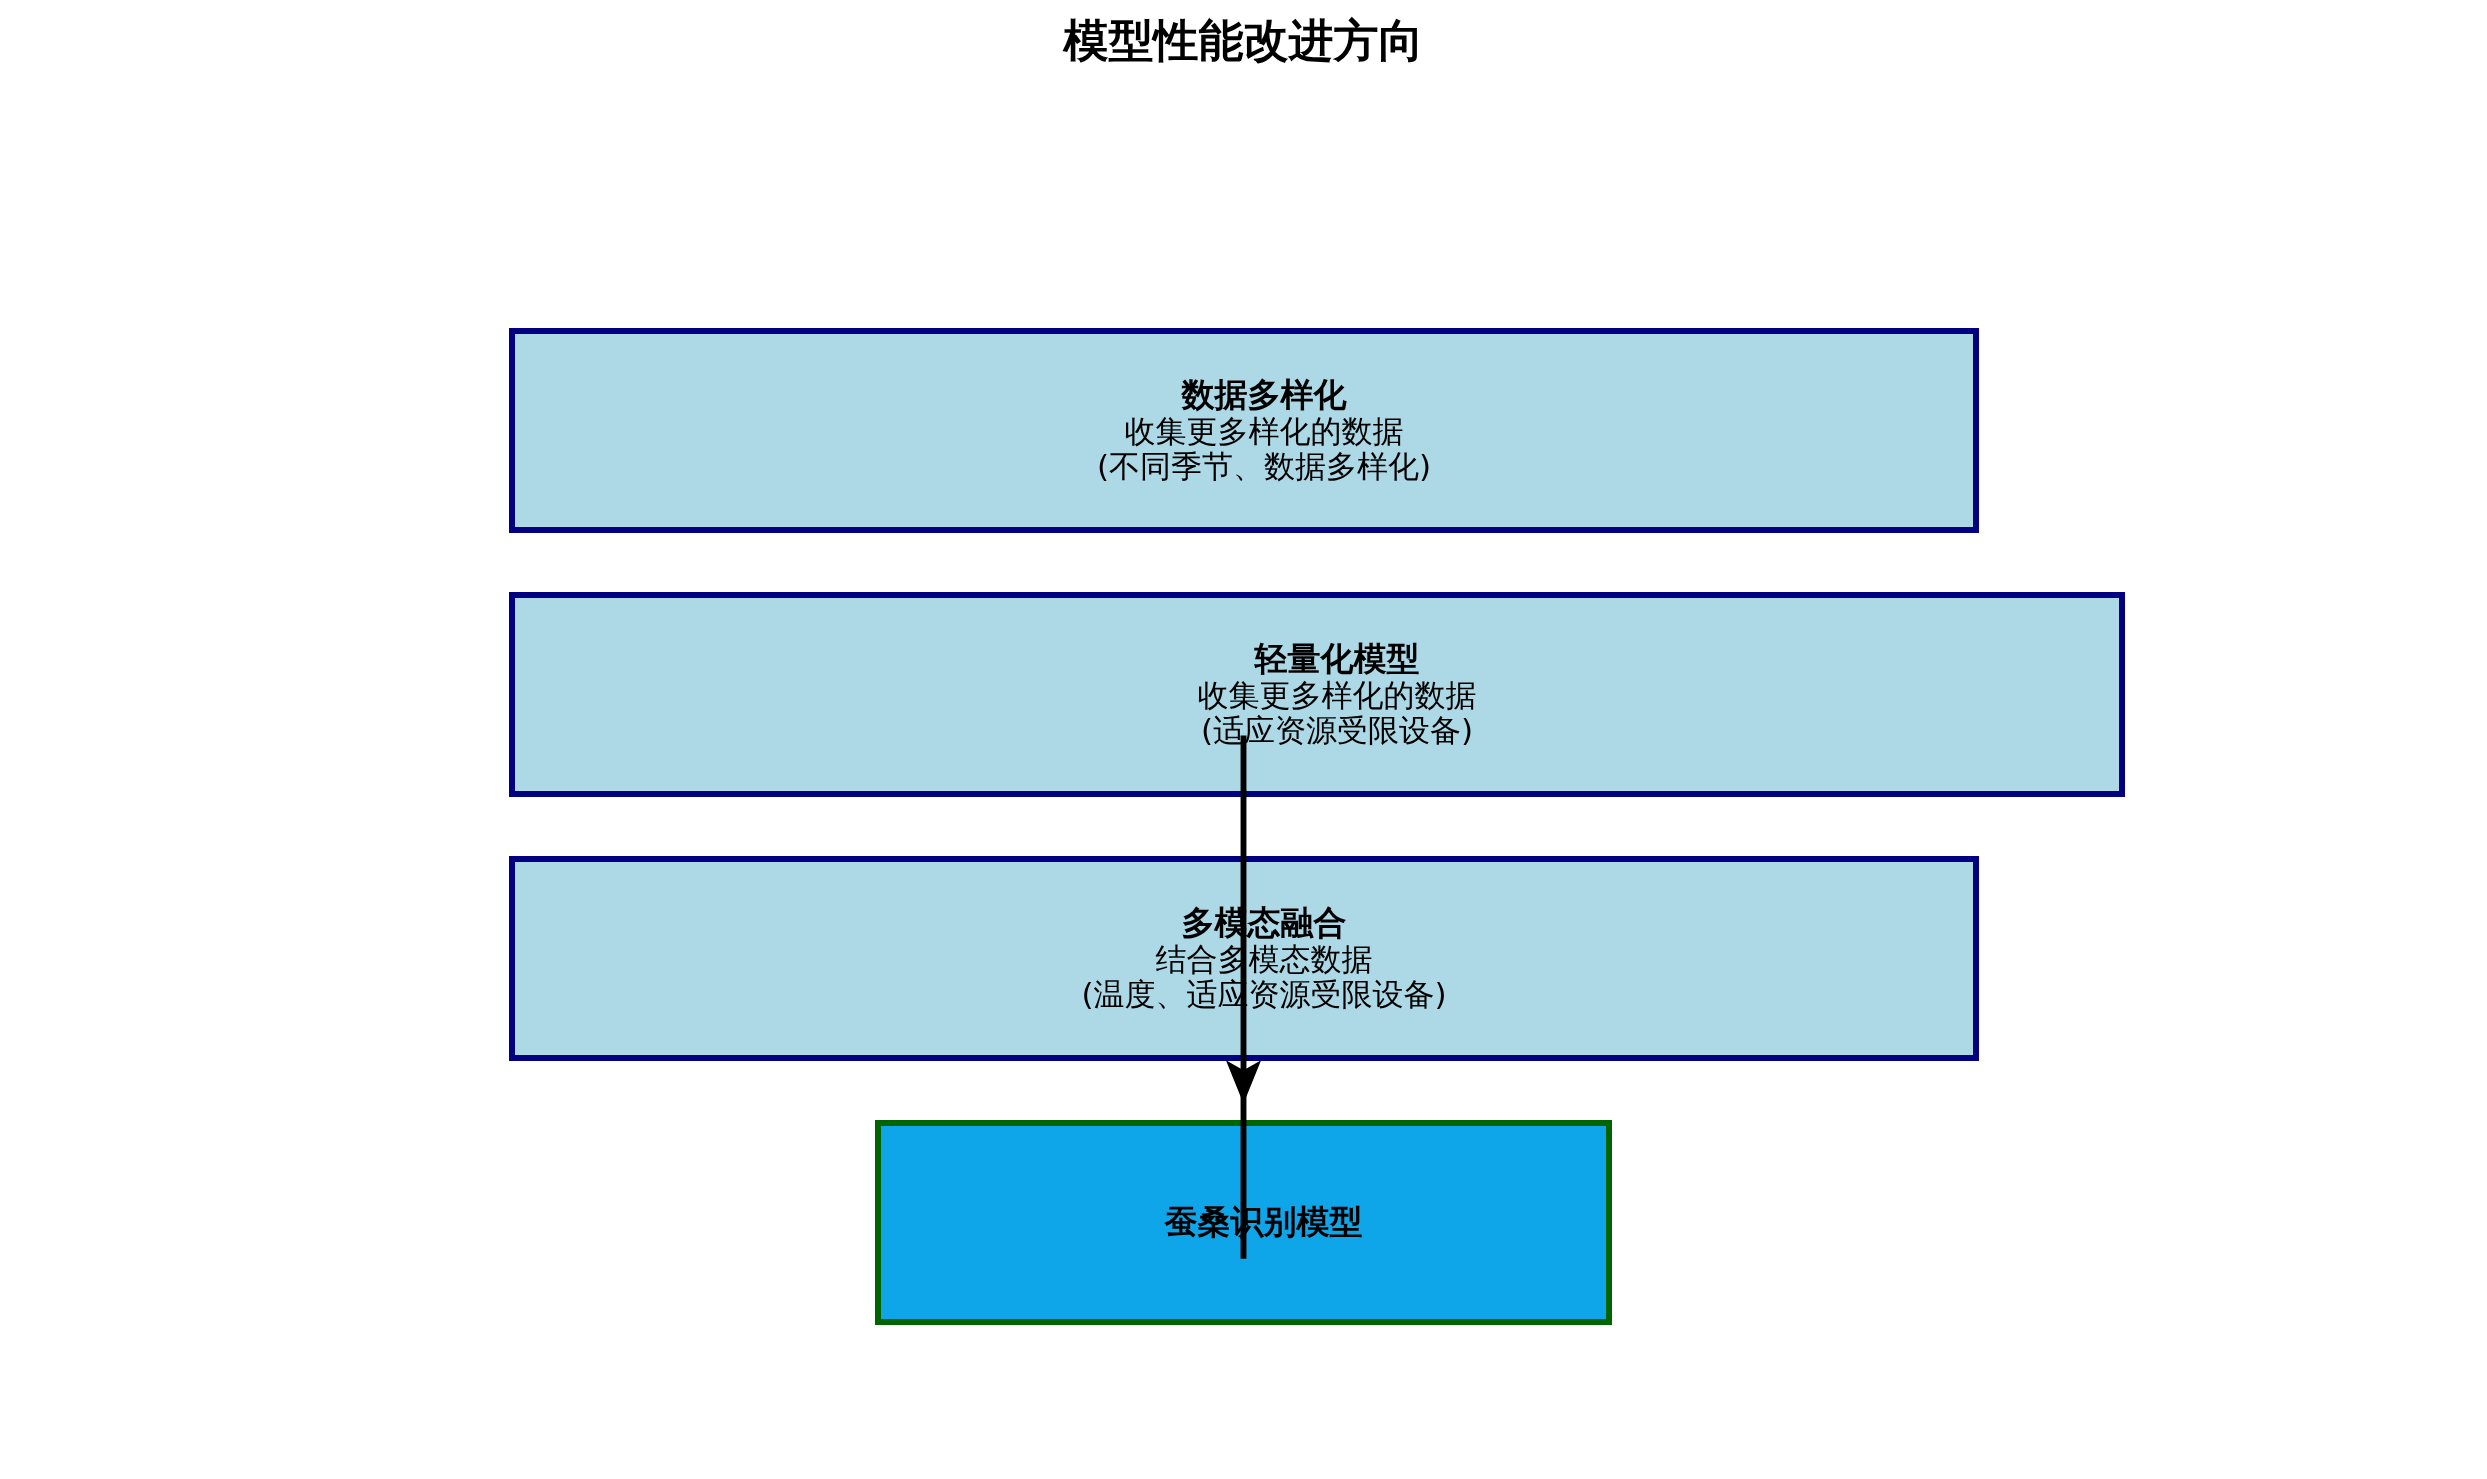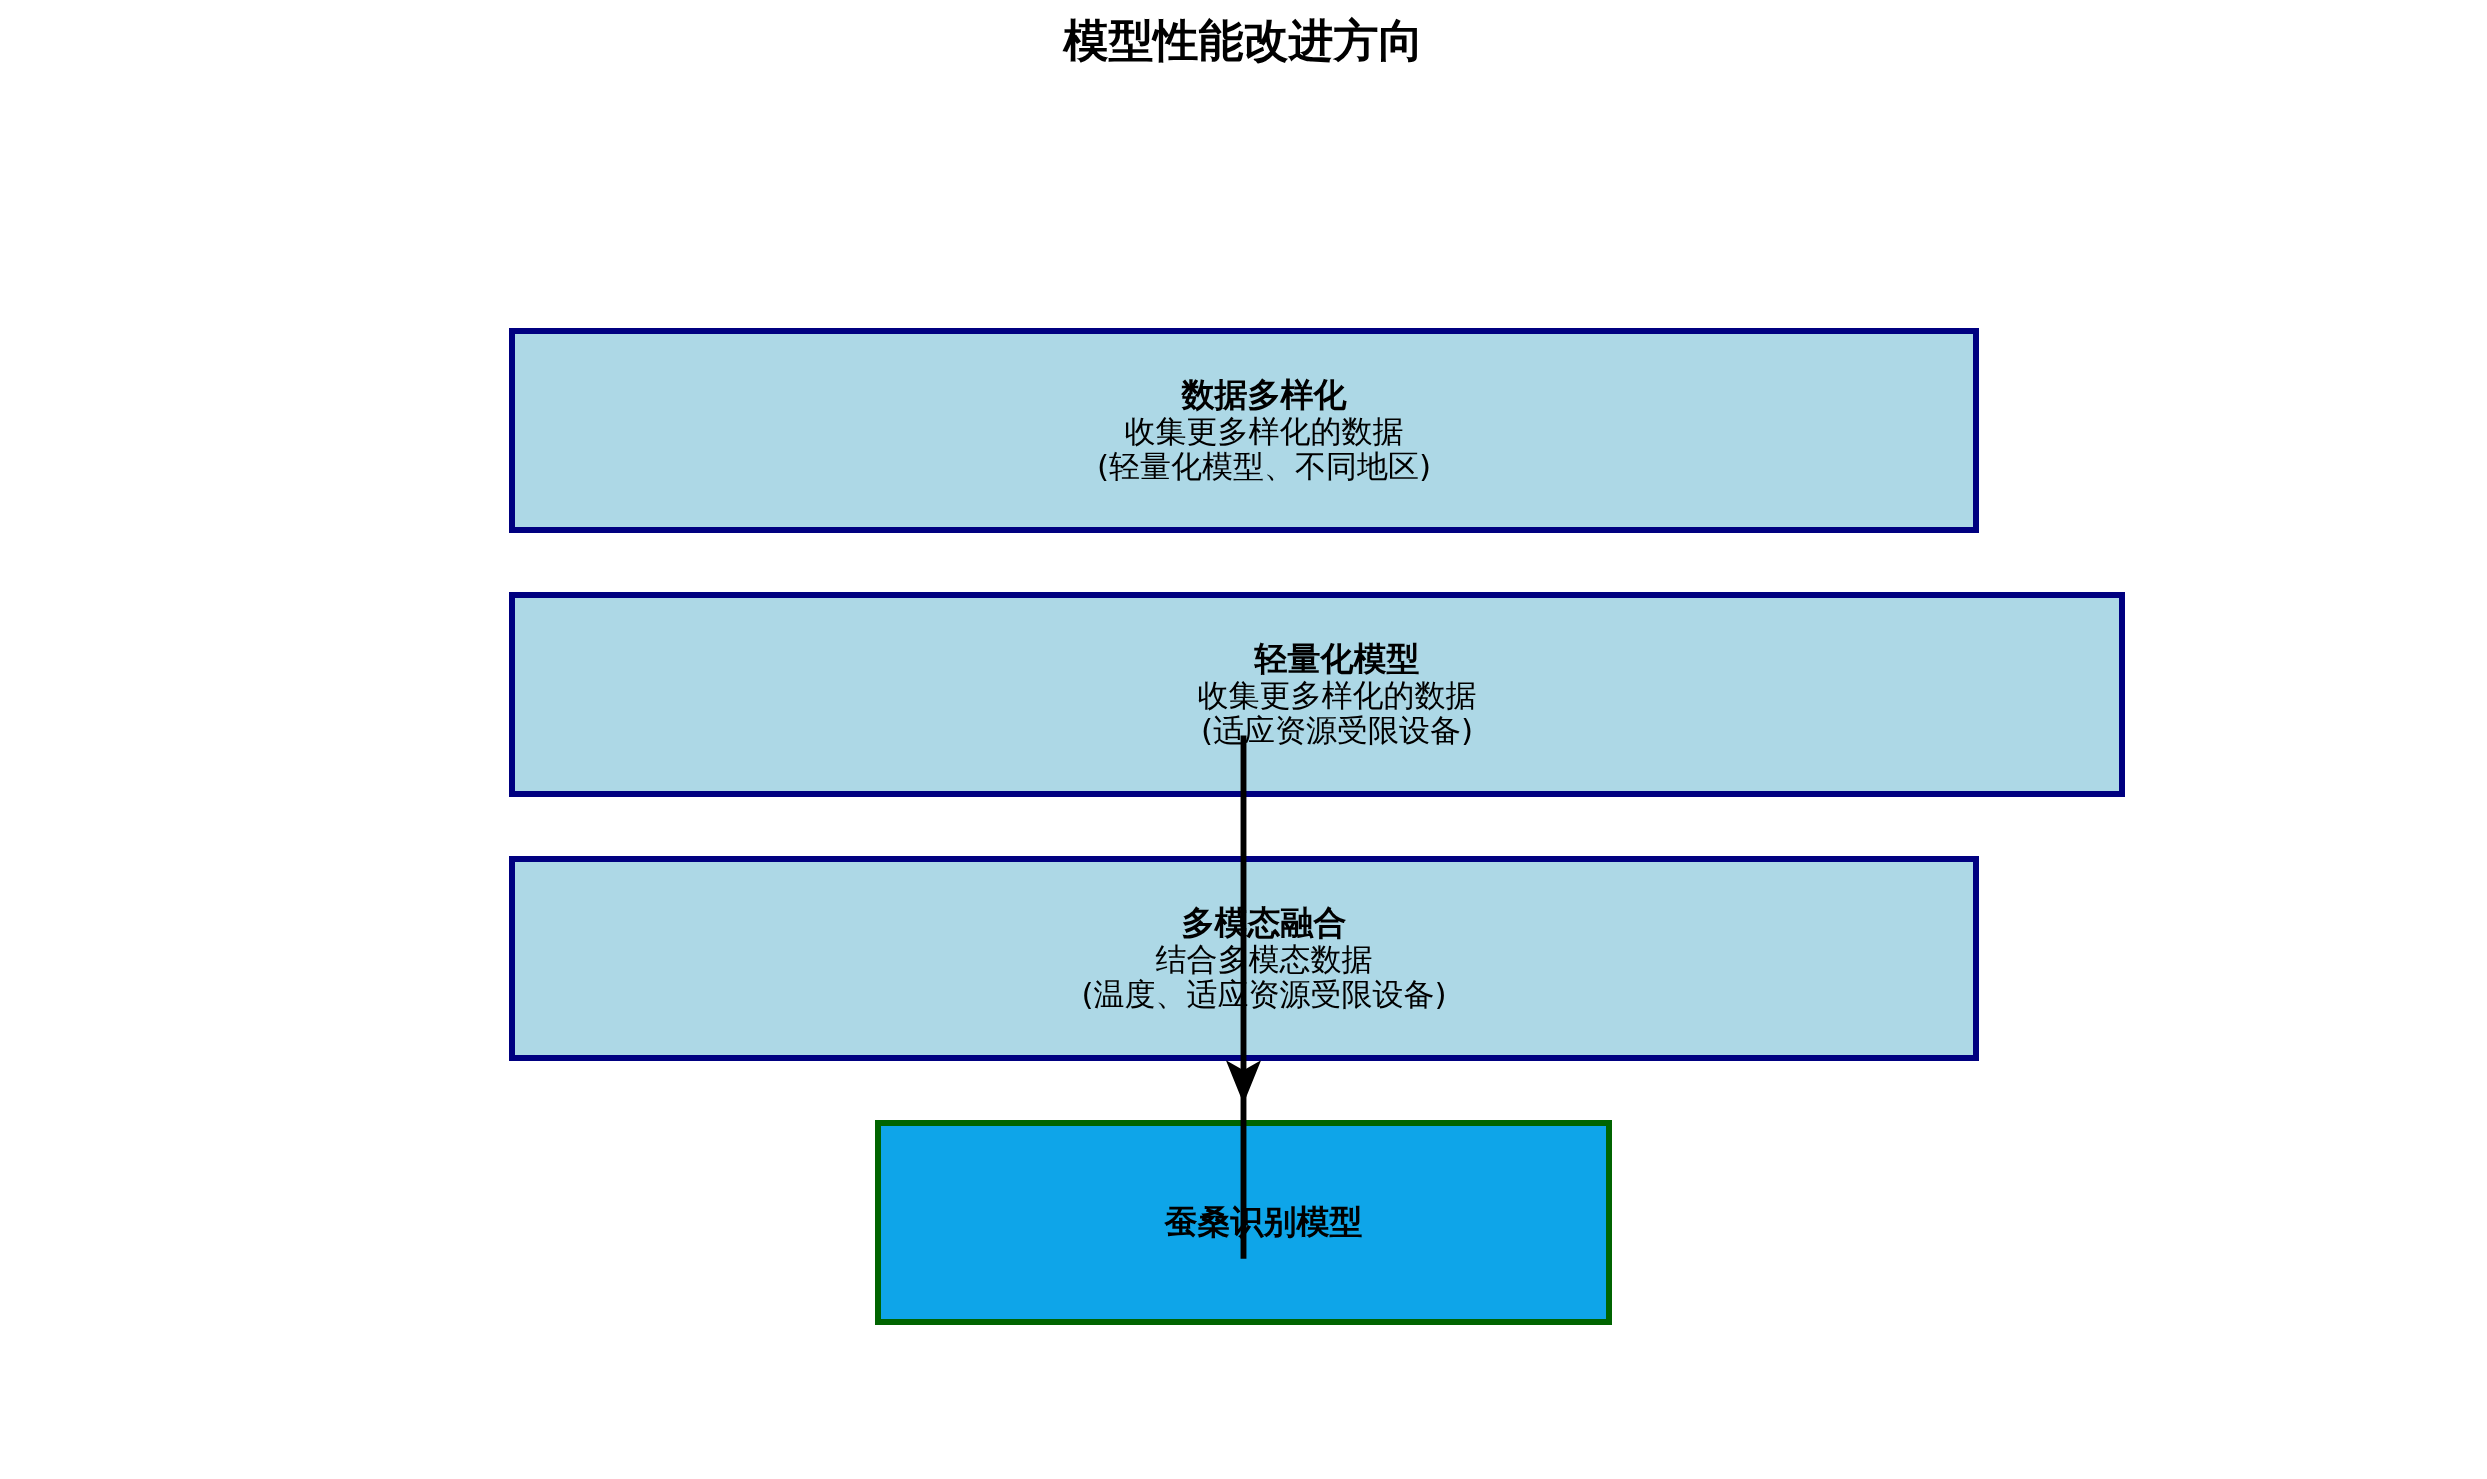--- a/index.html
+++ b/index.html
@@ -97,21 +97,21 @@
 <body>
 
 <div id="canvas">
 
   <div class="page-title">模型性能改进方向</div>
 
   <div class="node node-blue" style="left:509px; top:328px; width:1470px; height:205px;">
     <div class="node-inner">
       <div class="node-title">数据多样化</div>
       <div class="node-sub">收集更多样化的数据</div>
-      <div class="node-sub">(轻量化模型、不同地区)</div>
+      <div class="node-sub">(不同季节、数据多样化)</div>
     </div>
   </div>
 
   <div class="node node-blue" style="left:509px; top:592px; width:1616px; height:205px;">
     <div class="node-inner">
       <div class="node-title">轻量化模型</div>
       <div class="node-sub">收集更多样化的数据</div>
       <div class="node-sub">(适应资源受限设备)</div>
     </div>
   </div>

